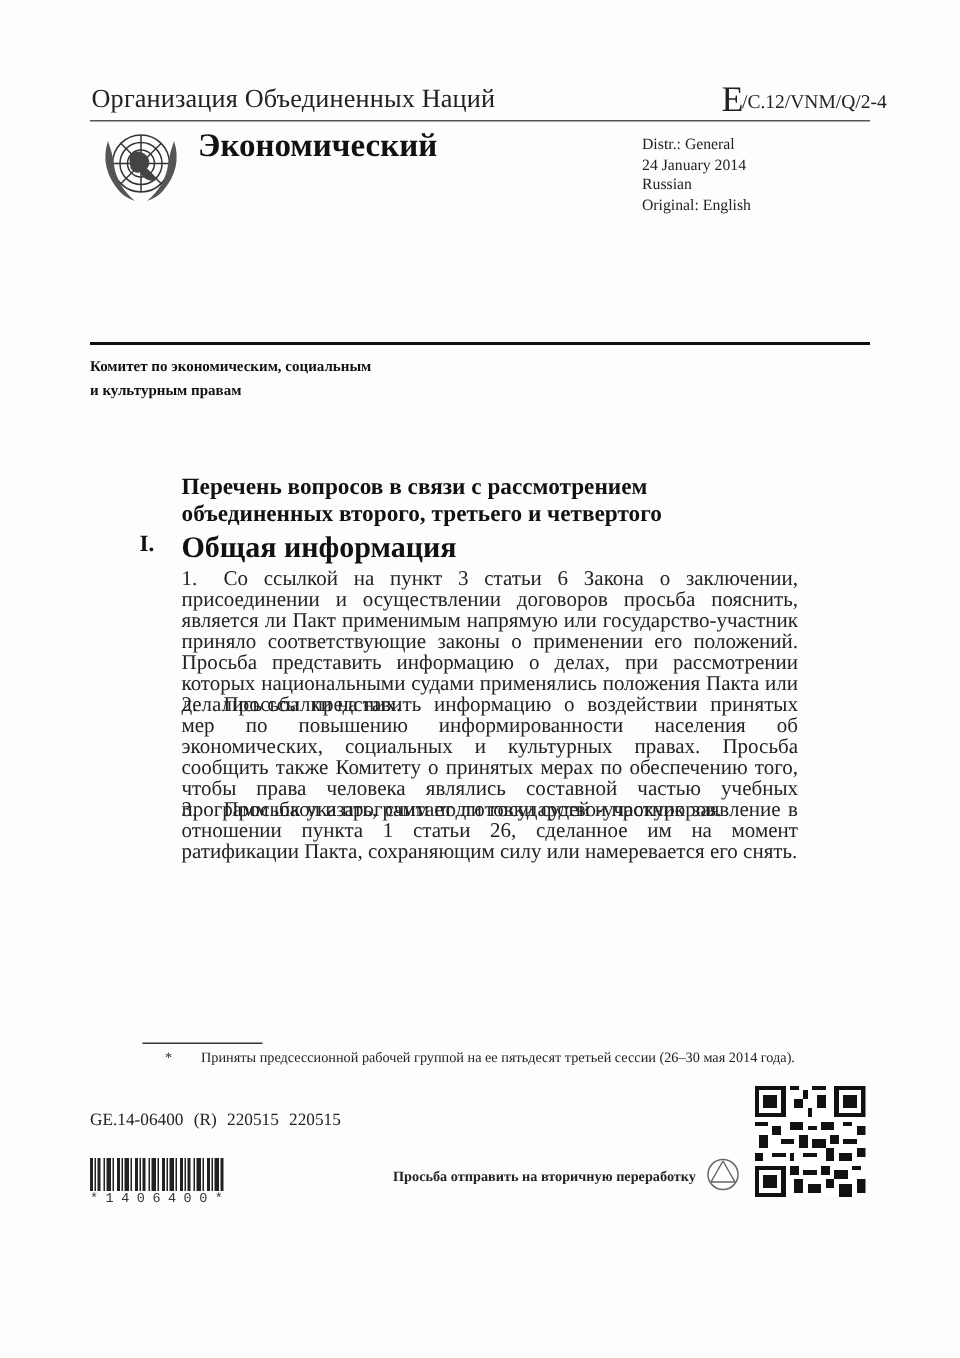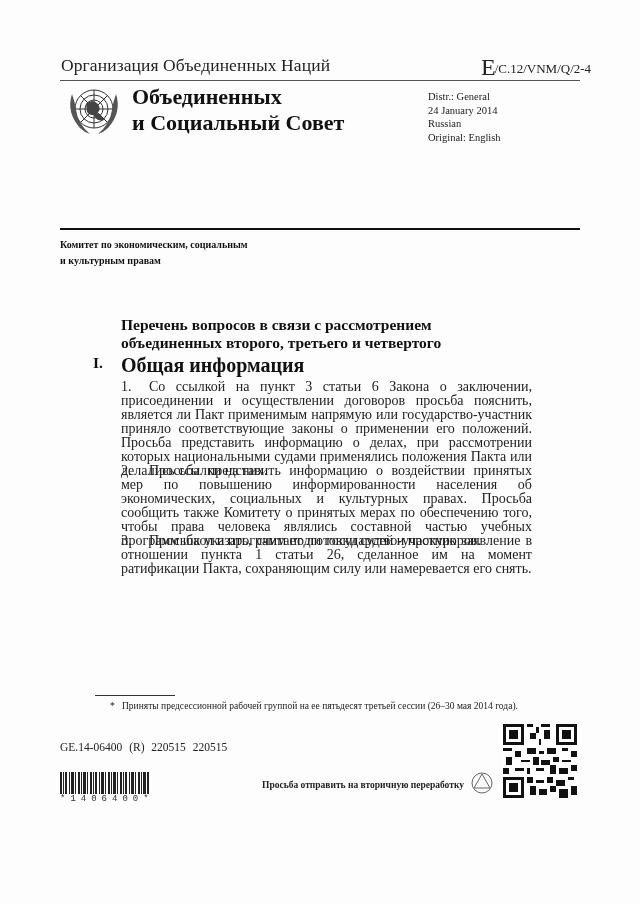--- a/index.html
+++ b/index.html
@@ -18,21 +18,21 @@
   .doc-title { left:121px; top:288px; font-size:15.5px; font-weight:bold; line-height:17.5px; color:#111;margin-top:28px; }
   .doc-title sup { font-size:8px; font-weight:normal; }
   .sec-num { left:93px; top:354px; font-size:15.5px; font-weight:bold; }
   .sec-title { left:121px; top:354px; font-size:20px; font-weight:bold; }
   .para { left:121px; width:411px; font-size:14px; line-height:14px; text-align:justify; color:#222; }
   .para .num { display:inline-block; width:28px; padding-left:0; }
   .p1 { top:380px; } .p2 { top:464px; } .p3 { top:534px; }
   .fn-rule { left:95px; top:695px; width:80px; height:1px; background:#333; }
   .footnote { left:110px; top:700px; width:440px; font-size:9.5px; line-height:13px; color:#222; }
   .footnote .mark { display:inline-block; width:12px; }
-  .footnote .fn-text { display:inline-block; width:420px; vertical-align:top; }
+  .footnote .fn-text { display:inline-block; width:420px; vertical-align:top;text-align:center; }
   .job { left:60px; top:741px; font-size:11.5px; color:#222; word-spacing:4px; }
   .barcode { left:60px; top:772px; width:90px; height:22px; }
   .barcode-num { left:60px; top:794px; font-size:9px; letter-spacing:5px; font-family:"Liberation Mono", monospace; color:#333; }
   .recycle { left:262px; top:780px; font-size:9.5px; font-weight:bold; color:#222; }
   .recycle-icon { left:470px; top:771px; width:24px; height:24px; }
   .qr { left:503px; top:724px; width:74px; height:74px; }
 </style>
 </head>
 <body>
 
@@ -53,22 +53,21 @@
   </g>
   <path d="M22 22 q6 -6 12 0 q4 6 -2 10 q-6 3 -9 -2 z" fill="#444"></path>
   <path d="M30 30 q8 2 10 8 q-6 2 -10 -4 z" fill="#444"></path>
   <g fill="#555">
     <path d="M8 12 q-6 18 8 34 q4 4 10 6 q-12 -10 -14 -24 q-1 -8 -4 -16z"></path>
     <path d="M52 12 q6 18 -8 34 q-4 4 -10 6 q12 -10 14 -24 q1 -8 4 -16z"></path>
   </g>
 </svg>
 
 <div class="abs council">
-  <div>Объединенных</div>
-  <div>и Социальный Совет</div>
+  <div>Экономический</div>
 </div>
 
 <div class="abs distr">
   <div>Distr.: General</div>
   <div>24 January 2014</div>
   <div>Russian</div>
   <div>Original: English</div>
 </div>
 
 <div class="abs rule-main"></div>

